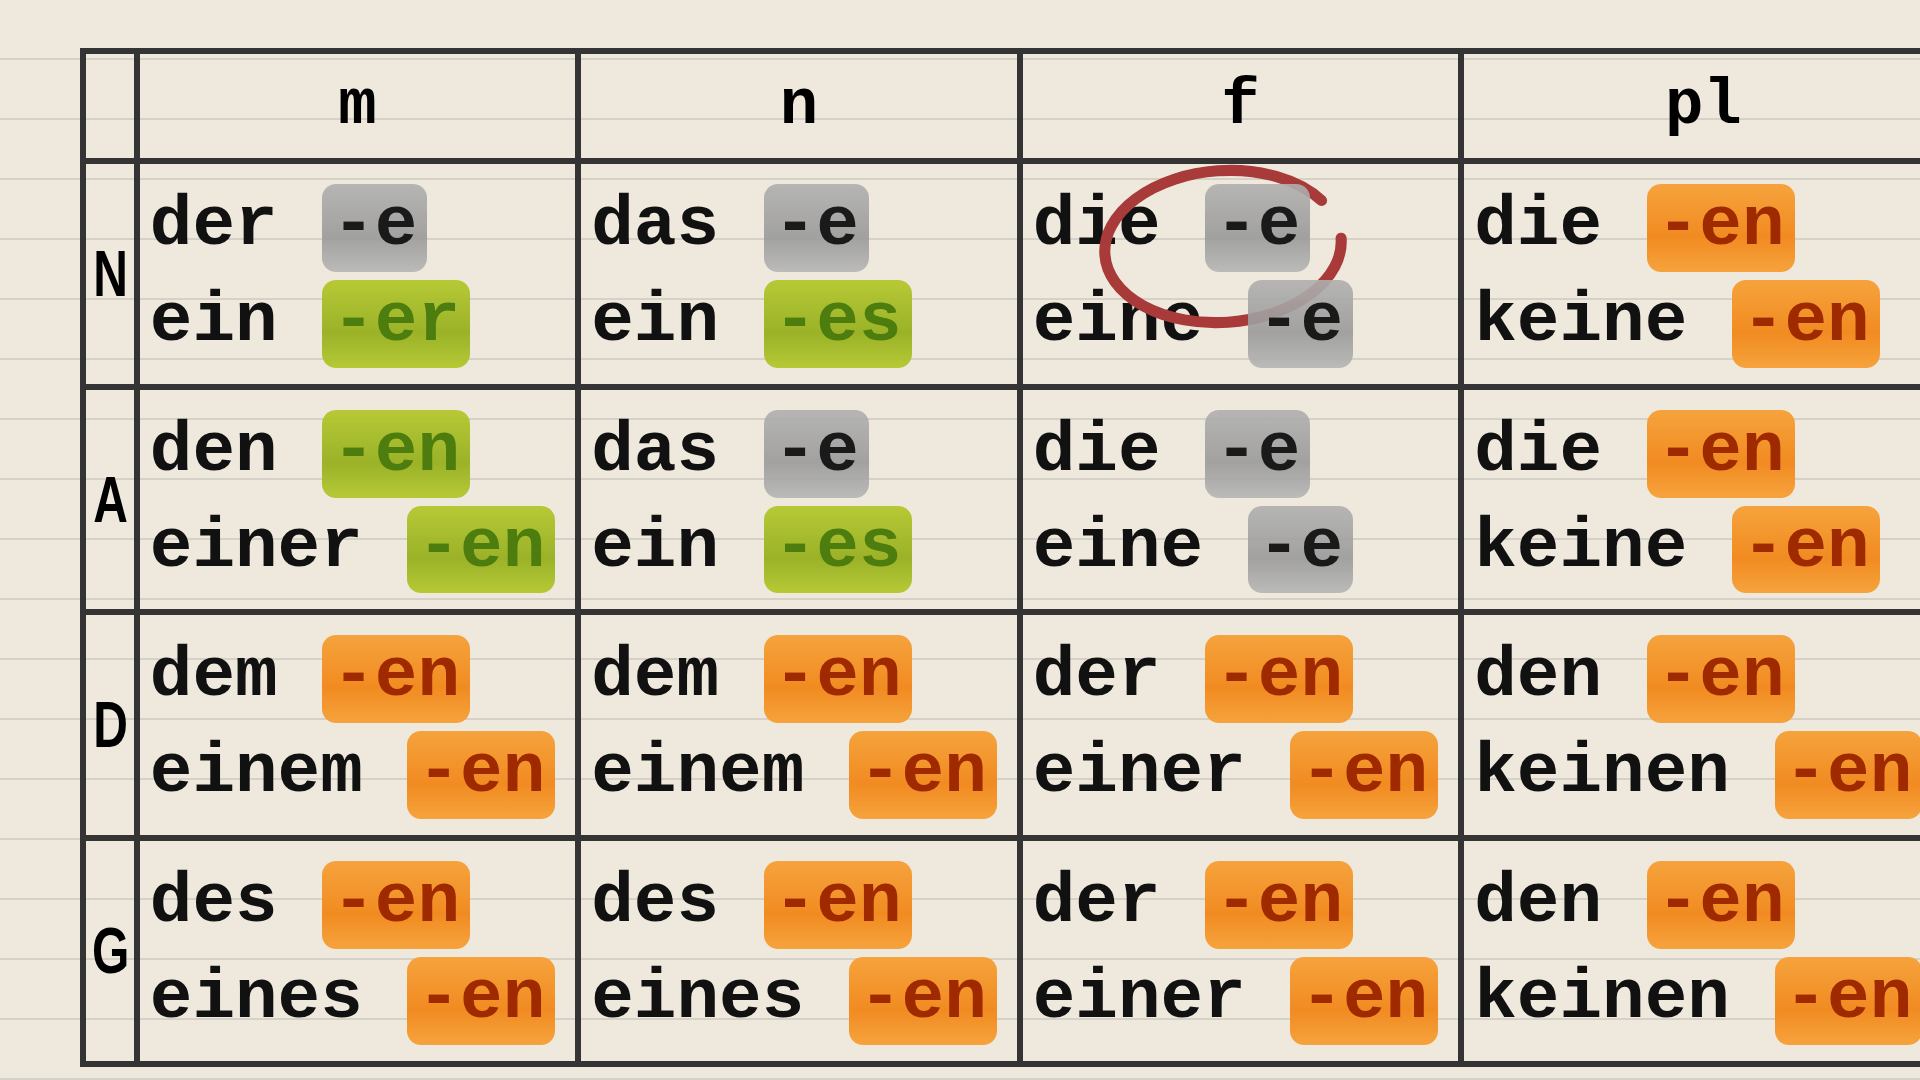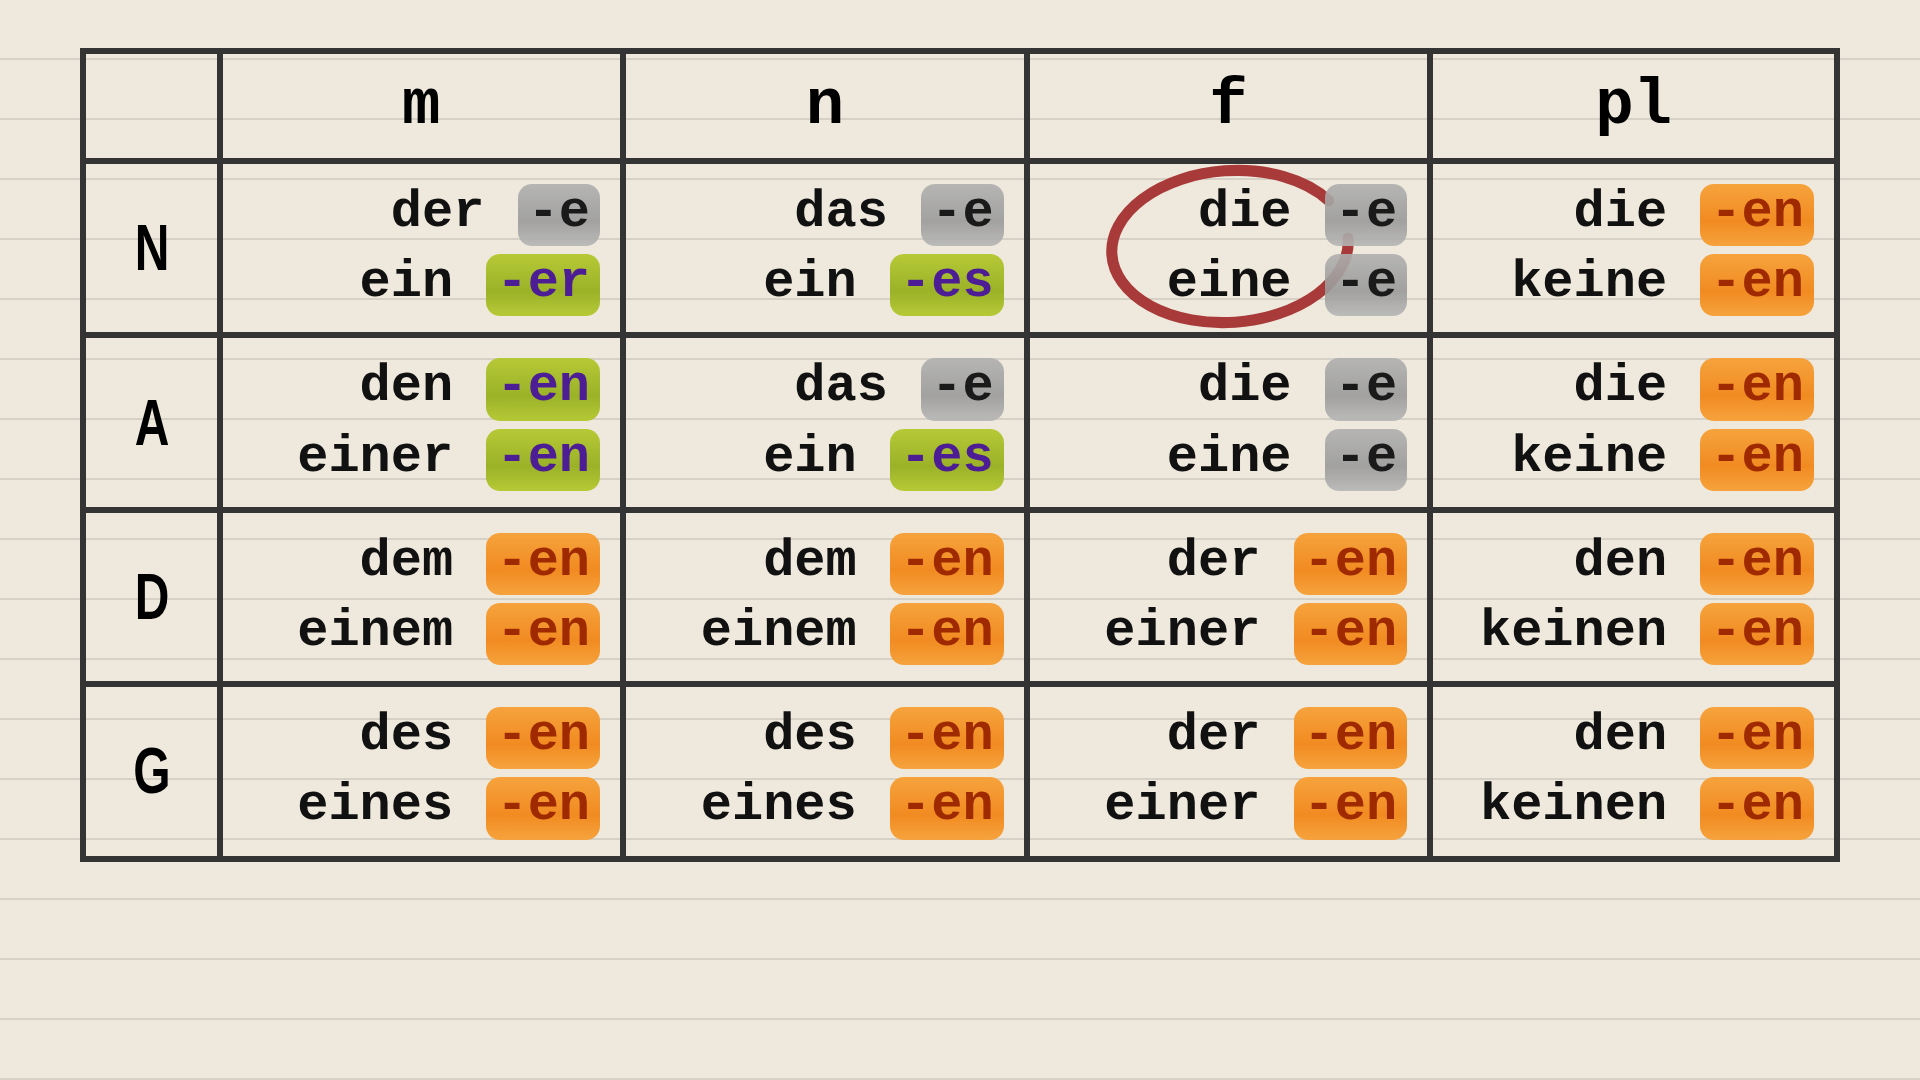--- a/index.html
+++ b/index.html
@@ -51,23 +51,22 @@
     font-family: "Arial Narrow", Arial, sans-serif;
     font-weight: 700;
     font-size: 80px;
     letter-spacing: -2px;
     transform: scaleX(0.75);
   }
   .rowhdr-inner {
     display:inline-block;
   }
   .cell {
-    text-align: right;
     vertical-align: middle;
-    font-size: 52px;
+    font-size: 71px;
     font-weight: 700;
     color: #111;
     line-height: 1.35;
     padding: 14px 22px 14px 10px !important;
   }
   .col { width: 405px; }
   .pair { white-space: nowrap; }
   .art  { display:inline-block; }
   .end  {
     display:inline-block;
@@ -82,21 +81,21 @@
     top: 6px; bottom: 2px;
     border-radius: 14px;
     z-index: -1;
     filter: blur(0.5px);
   }
   .end.gray .hl   { background: linear-gradient(180deg,#b0b0b0 0%, #9a9a9a 60%, #b6b6b6 100%); opacity:0.9; }
   .end.olive .hl  { background: linear-gradient(180deg,#b4c82d 0%, #97b01f 60%, #b4c82d 100%); opacity:0.95; }
   .end.orange .hl { background: linear-gradient(180deg,#f7a23a 0%, #f28a1e 60%, #f7a23a 100%); opacity:0.98; }
 
   .end.gray  .txt { color:#1a1a1a; }
-  .end.olive .txt { color:#4c1d95; }
+  .end.olive .txt { color:#4d7c0f; }
   .end.orange .txt{ color:#a02a00; font-weight:800; }
 
   .end .txt { position:relative; z-index:1; }
 
   .circle-mark {
     position:absolute;
     width: 280px;
     height: 185px;
     pointer-events:none;
   }

